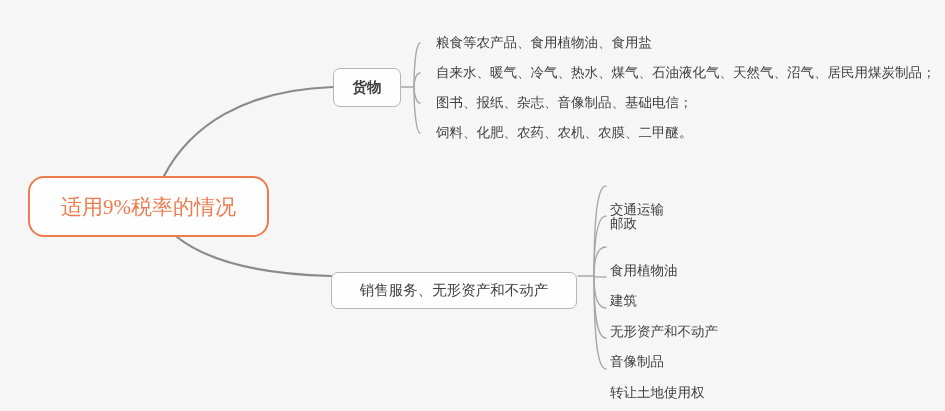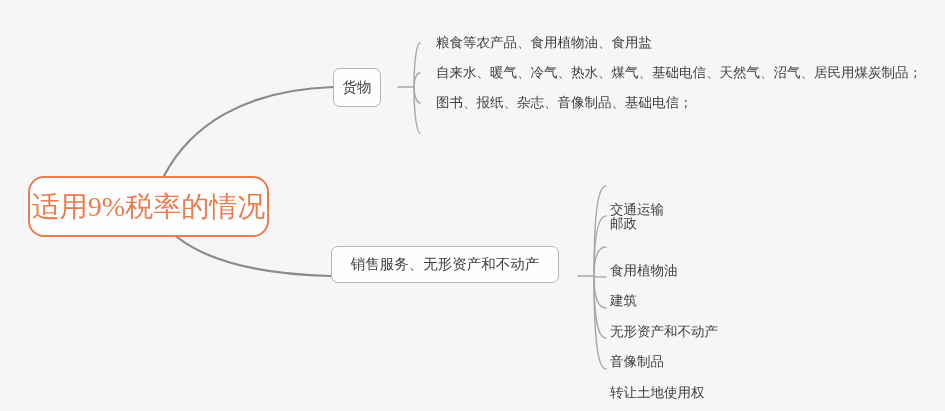--- a/index.html
+++ b/index.html
@@ -39,36 +39,36 @@
     justify-content: center;
     background: #FEFEFE;
     white-space: nowrap;
   }
   .root-node {
     left: 28px; top: 176px;
     width: 241px; height: 61px;
     border: 2px solid #EC7C4E;
     border-radius: 16px;
     color: #EC7C4E;
-    font-size: 28px;
+    font-size: 21px;
     font-family: "Liberation Serif", "DejaVu Serif", serif;
   }
   .branch-node {
     border: 1px solid #B5B5B5;
     border-radius: 7px;
     color: #3F3F3F;
     font-size: 14.5px;
   }
   .branch-goods {
     left: 333px; top: 68px;
-    width: 48px; height: 39px;
+    width: 68px; height: 39px; font-weight: bold;
   }
   .branch-services {
-    left: 331px; top: 246px;
-    width: 228px; height: 37px;
+    left: 331px; top: 272px;
+    width: 246px; height: 37px;
   }
   .leaf {
     position: absolute;
     transform: translateY(-50%);
     color: #3F3F3F;
     font-size: 13.5px;
     white-space: nowrap;
     line-height: 1.2;
   }
   .leaf.b1 { left: 424px; margin-left: 12px; }
@@ -99,22 +99,23 @@
     <path class="sub-curve" d="M 594 276 C 594 315, 597 338, 606 338"></path>
     <path class="sub-curve" d="M 594 276 C 594 334, 597 369, 606 369"></path>
   </svg>
 
   <div class="node root-node">适用9%税率的情况</div>
 
   <div class="node branch-node branch-goods">货物</div>
   <div class="node branch-node branch-services">销售服务、无形资产和不动产</div>
 
   <div class="leaf b1" style="top:43px">粮食等农产品、食用植物油、食用盐</div>
-  <div class="leaf b1" style="top:73px">自来水、暖气、冷气、热水、煤气、基础电信、天然气、沼气、居民用煤炭制品；</div>
+  <div class="leaf b1" style="top:73px">自来水、暖气、冷气、热水、煤气、石油液化气、天然气、沼气、居民用煤炭制品；</div>
   <div class="leaf b1" style="top:103px">图书、报纸、杂志、音像制品、基础电信；</div>
+  <div class="leaf b1" style="top:133px">饲料、化肥、农药、农机、农膜、二甲醚。</div>
 
   <div class="leaf b2" style="top:186px">交通运输</div>
   <div class="leaf b2" style="top:200px">邮政</div>
   <div class="leaf b2" style="top:247px">食用植物油</div>
   <div class="leaf b2" style="top:277px">建筑</div>
   <div class="leaf b2" style="top:308px">无形资产和不动产</div>
   <div class="leaf b2" style="top:338px">音像制品</div>
   <div class="leaf b2" style="top:369px">转让土地使用权</div>
 
 </div>

